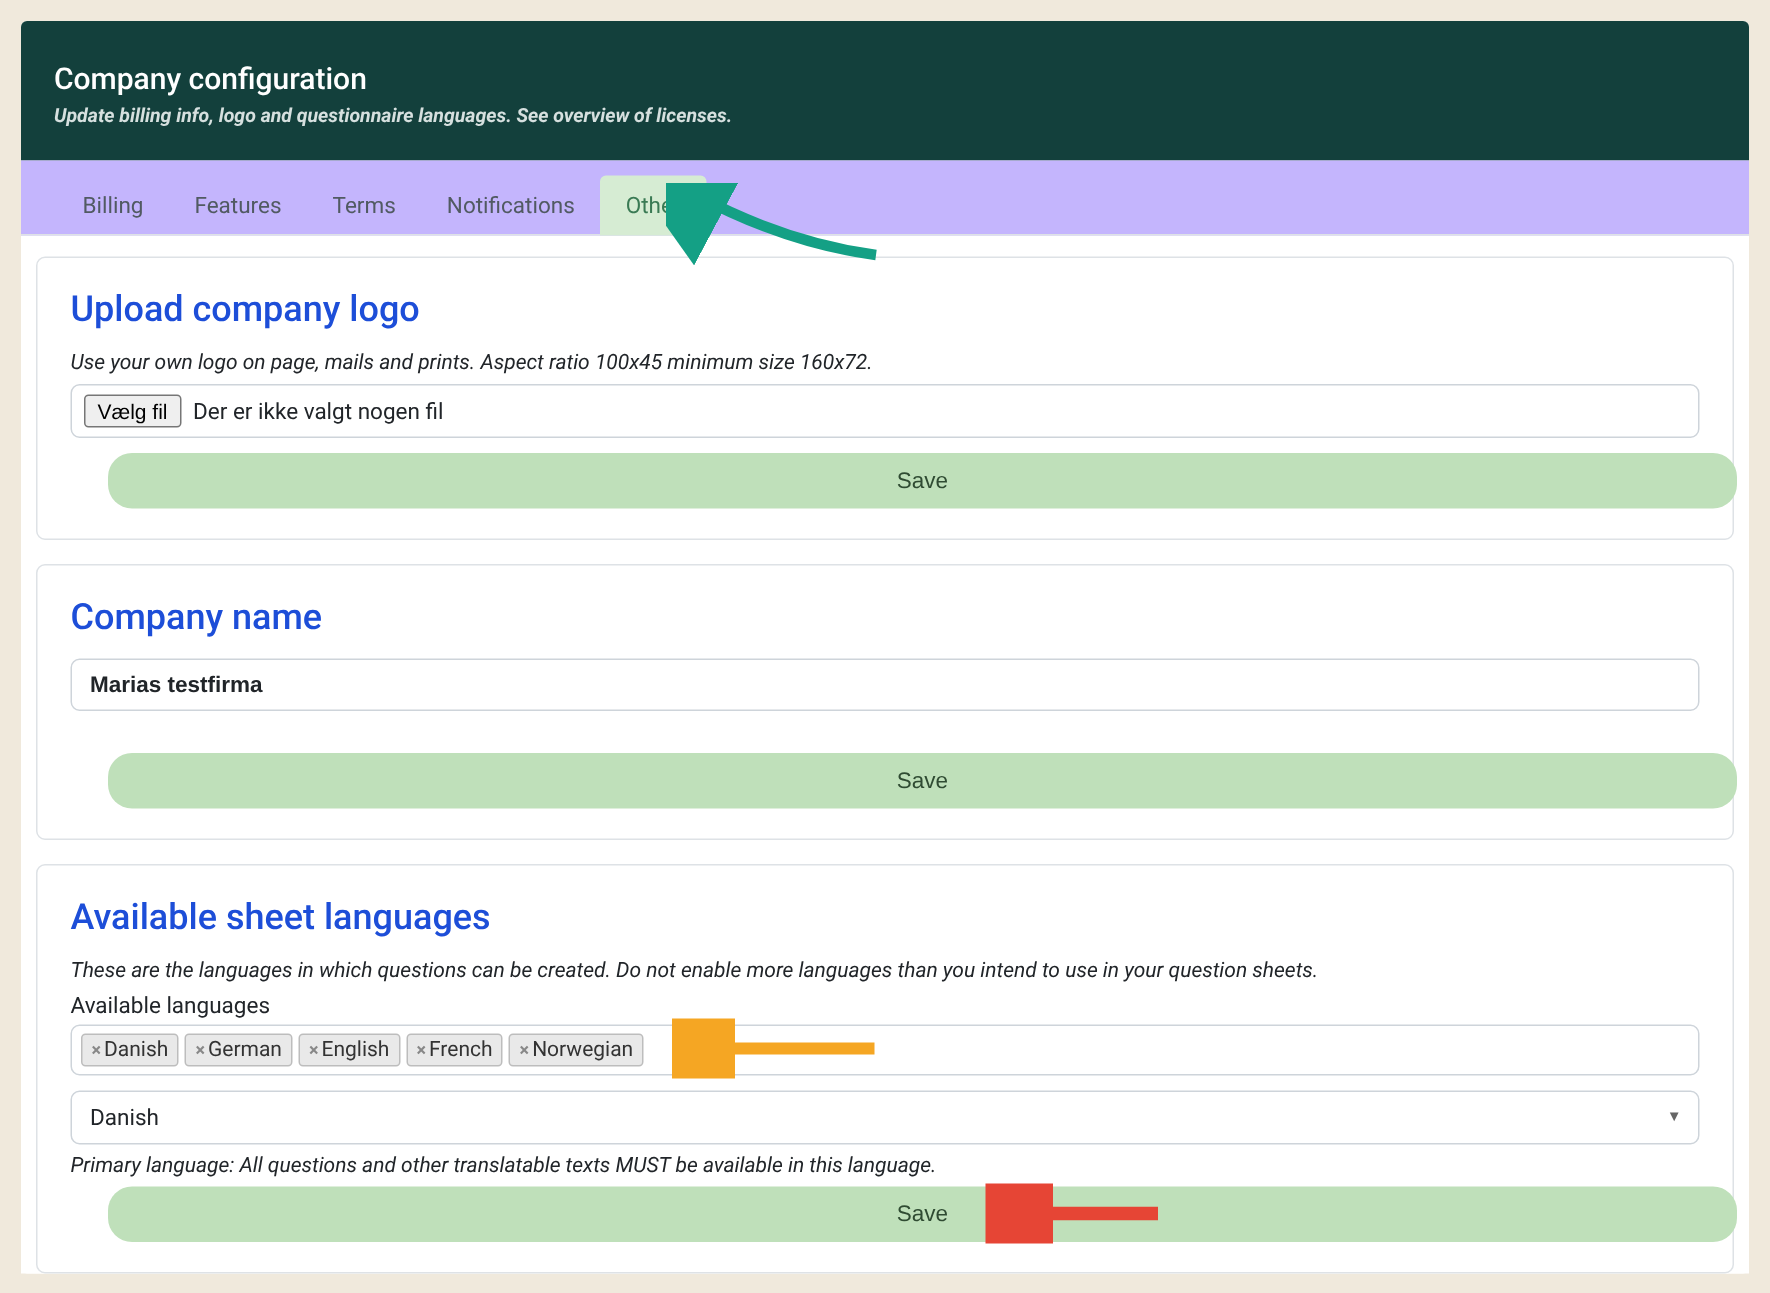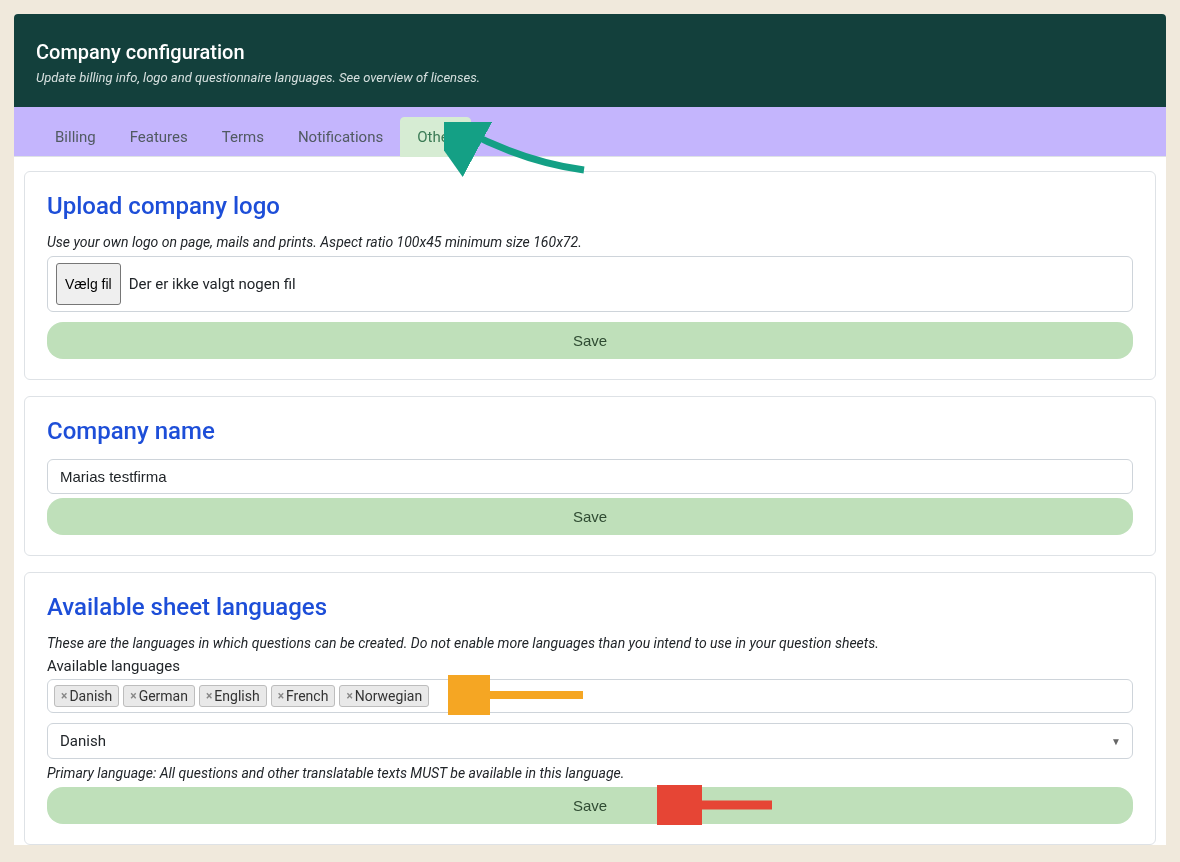--- a/index.html
+++ b/index.html
@@ -22,21 +22,21 @@
   }
   .header h1 {
     font-size: 20px;
     font-weight: 500;
     margin-bottom: 6px;
   }
   .header p {
     font-size: 13px;
     font-style: italic;
     color: #d6e0df;
-    font-weight: 400;
+    font-weight: 700;
   }
   .tabs {
     display: flex;
     border-bottom: 1px solid #dee2e6;
     padding: 0 24px;
     padding-top: 10px;
     background: #c4b5fd;
   }
   .tab {
     padding: 10px 16px;
@@ -89,48 +89,50 @@
     padding: 6px 8px;
     margin-bottom: 10px;
     display: flex;
     align-items: center;
     gap: 8px;
   }
   .file-btn {
     border: 1px solid #767676;
     background: #efefef;
     font-size: 14px;
-    padding: 12px 8px;
+    padding: 2px 8px;
     border-radius: 3px;
     cursor: pointer;
   }
   .file-status {
     font-size: 15px;
     color: #212529;
   }
   .save-btn {
     display: block;
     width: 100%;
     background: #bfe0ba;
     border: none;
     color: #2f4b32;
     padding: 10px 0;
     font-size: 15px;
     border-radius: 16px;
     cursor: pointer;
     text-align: center;
+    margin-left: 25px;
   }
   .text-input {
     width: 100%;
     border: 1px solid #ced4da;
     border-radius: 6px;
     padding: 8px 12px;
     font-size: 15px;
-    margin-bottom: 4px;
-    color: #212529;
+    margin-bottom: 28px;
+    color: #212529;
+    font-weight: bold;
   }
   .tags-input {
     border: 1px solid #ced4da;
     border-radius: 6px;
     padding: 5px 6px;
     margin-bottom: 10px;
     display: flex;
     flex-wrap: wrap;
     gap: 4px;
   }

